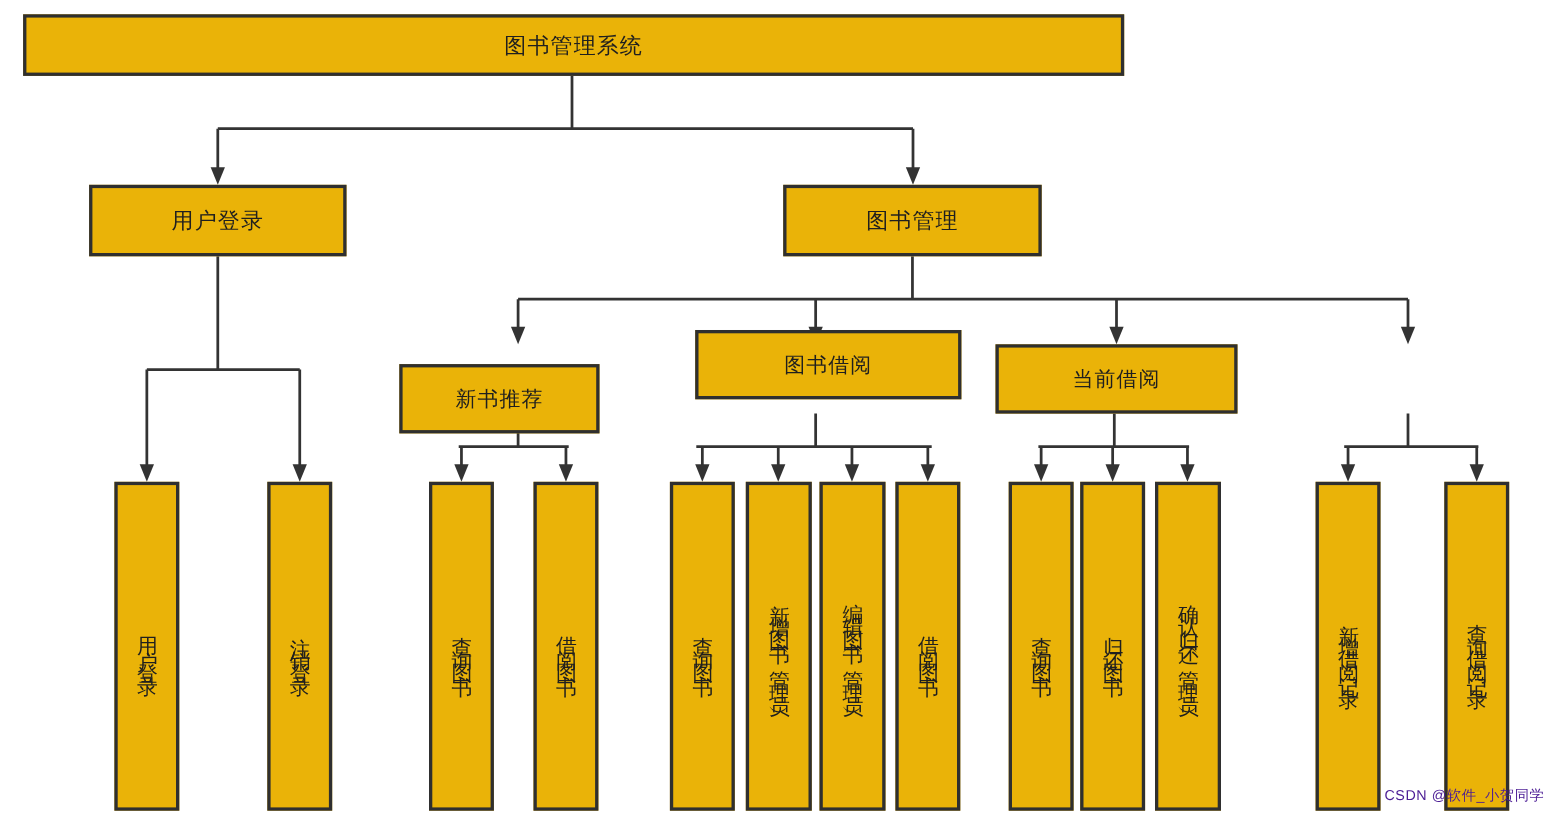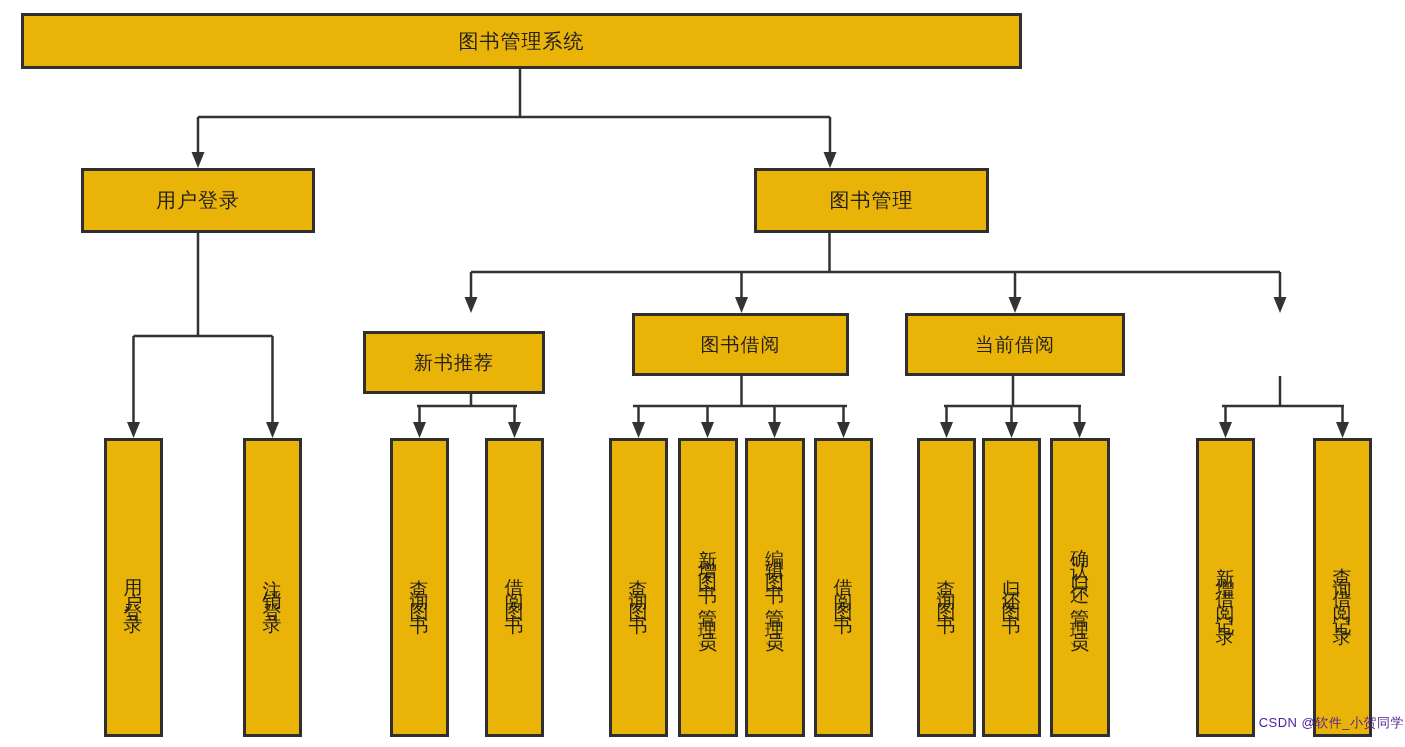--- a/index.html
+++ b/index.html
@@ -103,28 +103,28 @@
     </g>
   </svg>
 
   <div class="box h1" style="left:21px;top:13px;width:1001px;height:56px;">
     <span>图书管理系统</span>
   </div>
 
   <div class="box h2" style="left:81px;top:168px;width:234px;height:65px;">
     <span>用户登录</span>
   </div>
-  <div class="box h2" style="left:754px;top:168px;width:235px;height:65px;">
+  <div class="box h2" style="left:712px;top:168px;width:235px;height:65px;">
     <span>图书管理</span>
   </div>
 
   <div class="box h3" style="left:363px;top:331px;width:182px;height:63px;">
     <span>新书推荐</span>
   </div>
-  <div class="box h3" style="left:632px;top:313px;width:217px;height:63px;">
+  <div class="box h3" style="left:632px;top:300px;width:242px;height:63px;">
     <span>图书借阅</span>
   </div>
   <div class="box h3" style="left:905px;top:313px;width:220px;height:63px;">
     <span>当前借阅</span>
   </div>
 
   <div class="box vbox" style="left:104px;">
     <span>用户登录</span>
   </div>
   <div class="box vbox" style="left:243px;">

